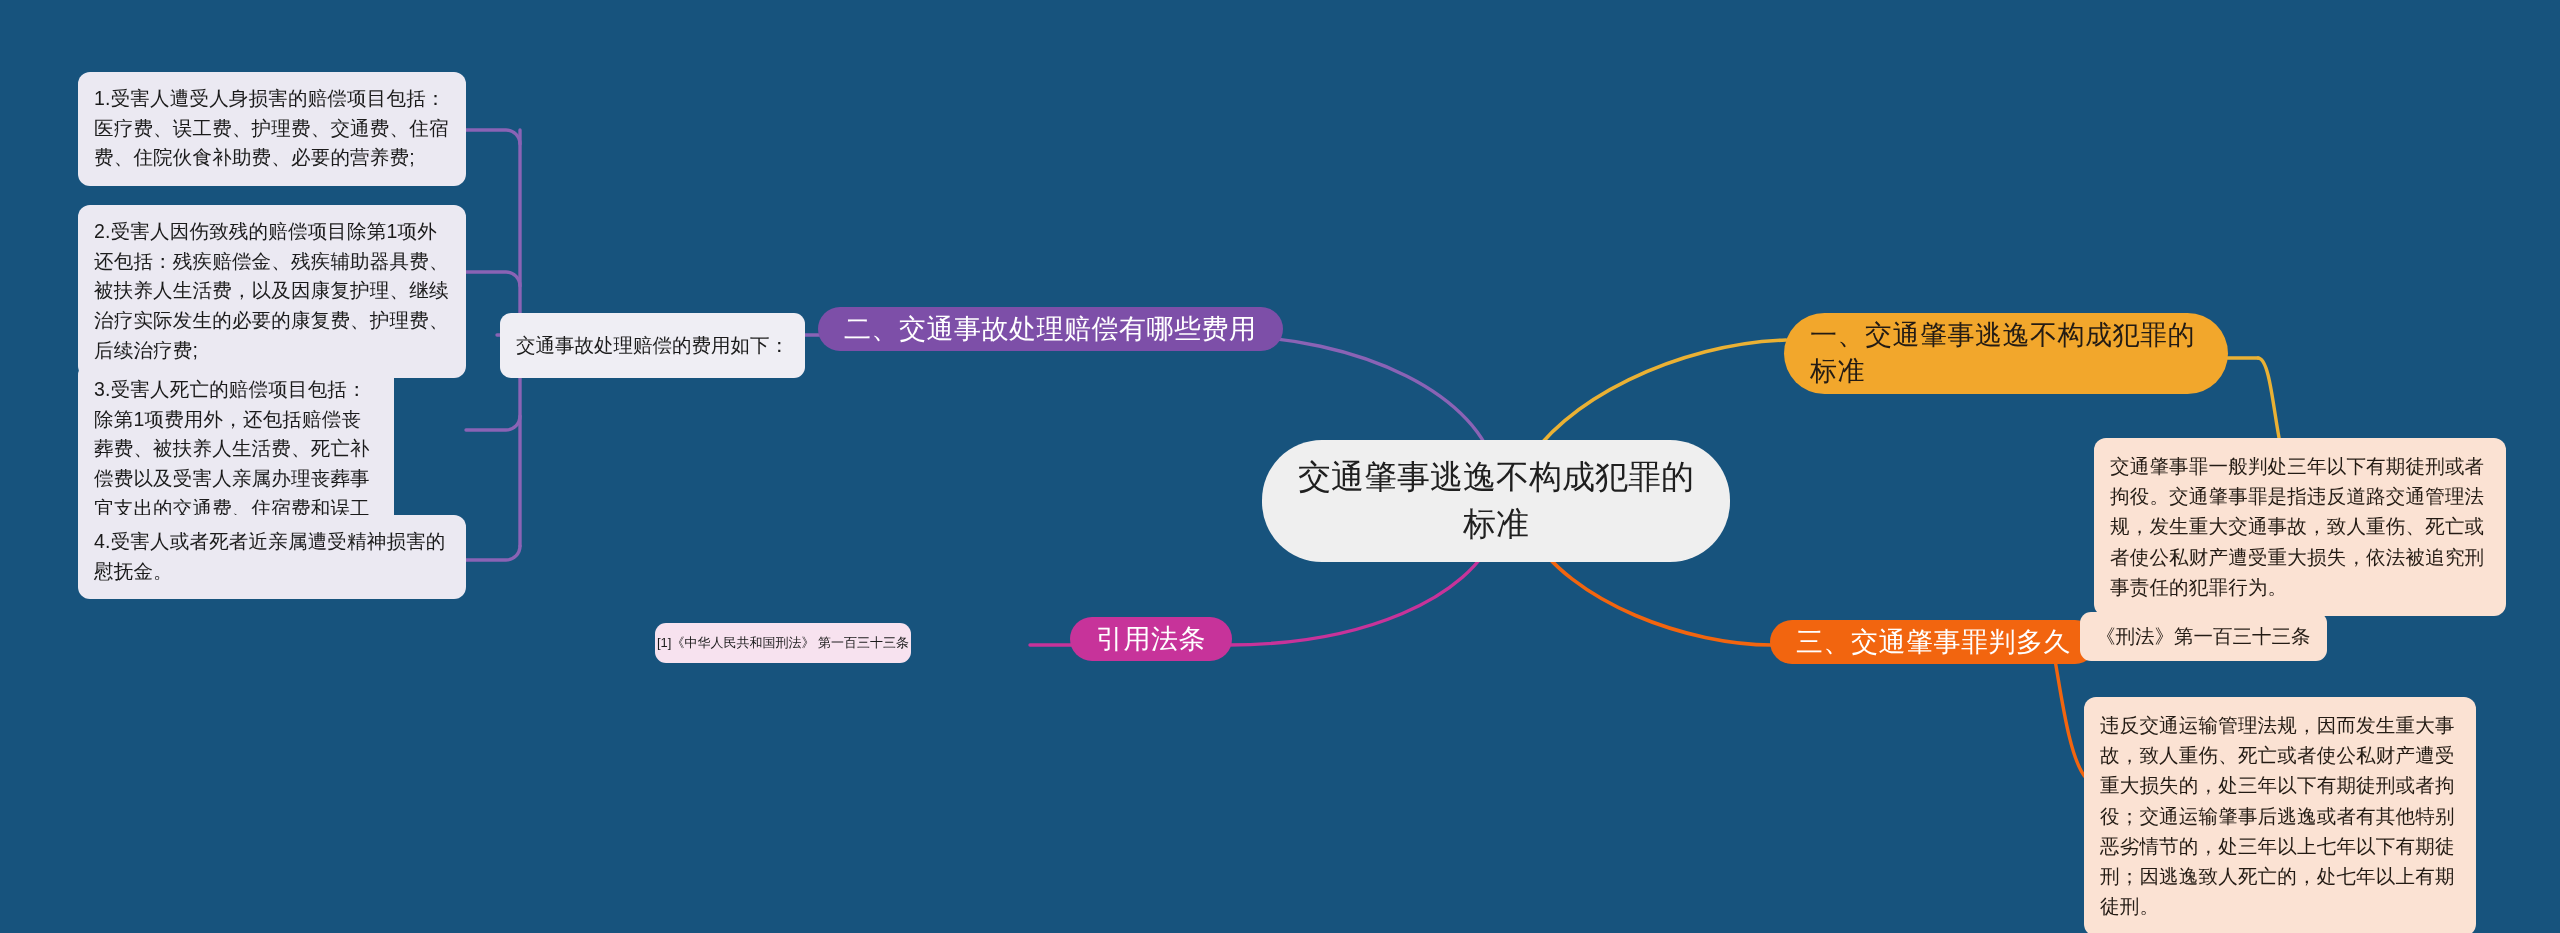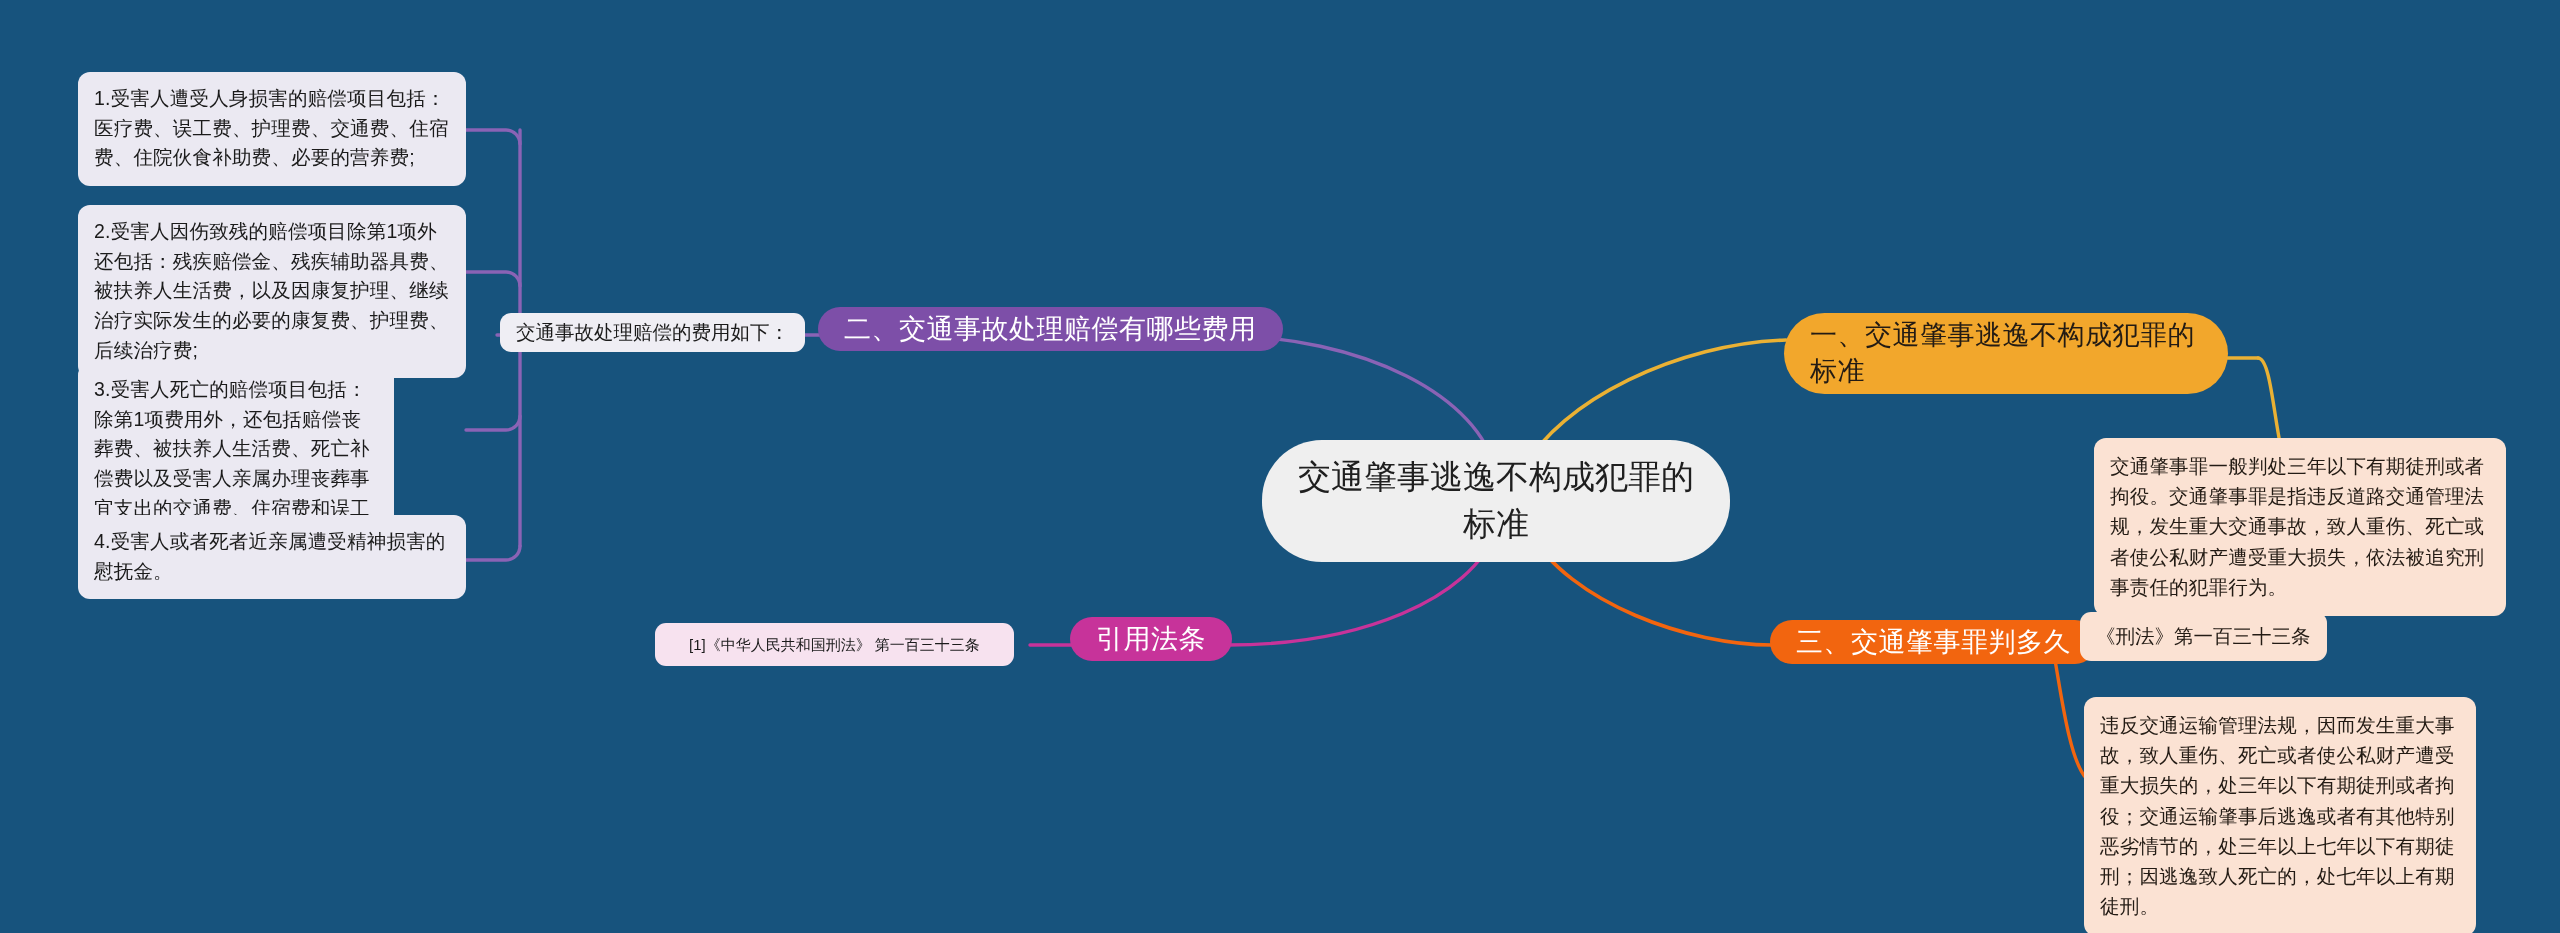--- a/index.html
+++ b/index.html
@@ -37,31 +37,31 @@
     font-size: 19.5px;
     line-height: 1.52;
     letter-spacing: 0.2px;
     display: block;
   }
   
   .card-plain {
     background: #efeef4;
     color: #1b1b1b;
     border-radius: 11px;
-    padding: 6px 16px;
+    padding: 19px 16px;
     font-size: 19.5px;
     line-height: 1.4;
     white-space: nowrap;
   }
   .card-pink {
     background: #f7e2ef;
     color: #1b1b1b;
     border-radius: 11px;
-    padding: 11px 34px;
-    font-size: 15px;
+    padding: 11px 2px;
+    font-size: 13px;
     line-height: 1.4;
     white-space: nowrap;
   }
   .card-peach {
     background: #fbe2d3;
     color: #231b14;
     border-radius: 11px;
     padding: 11px 16px;
     font-size: 19.5px;
     line-height: 1.4;

